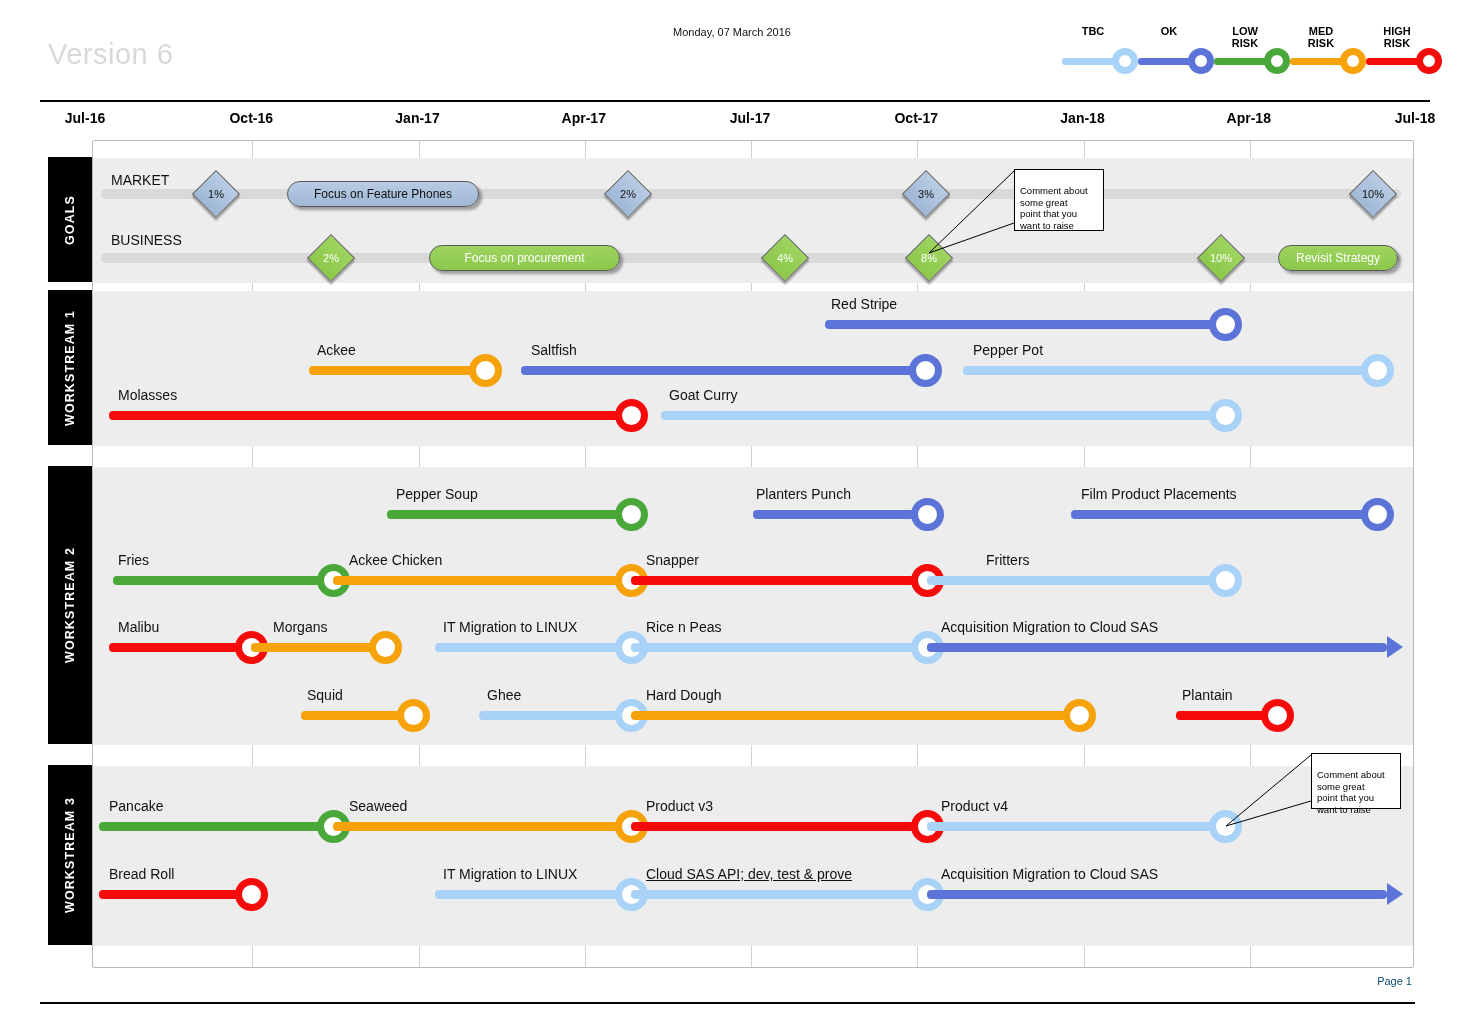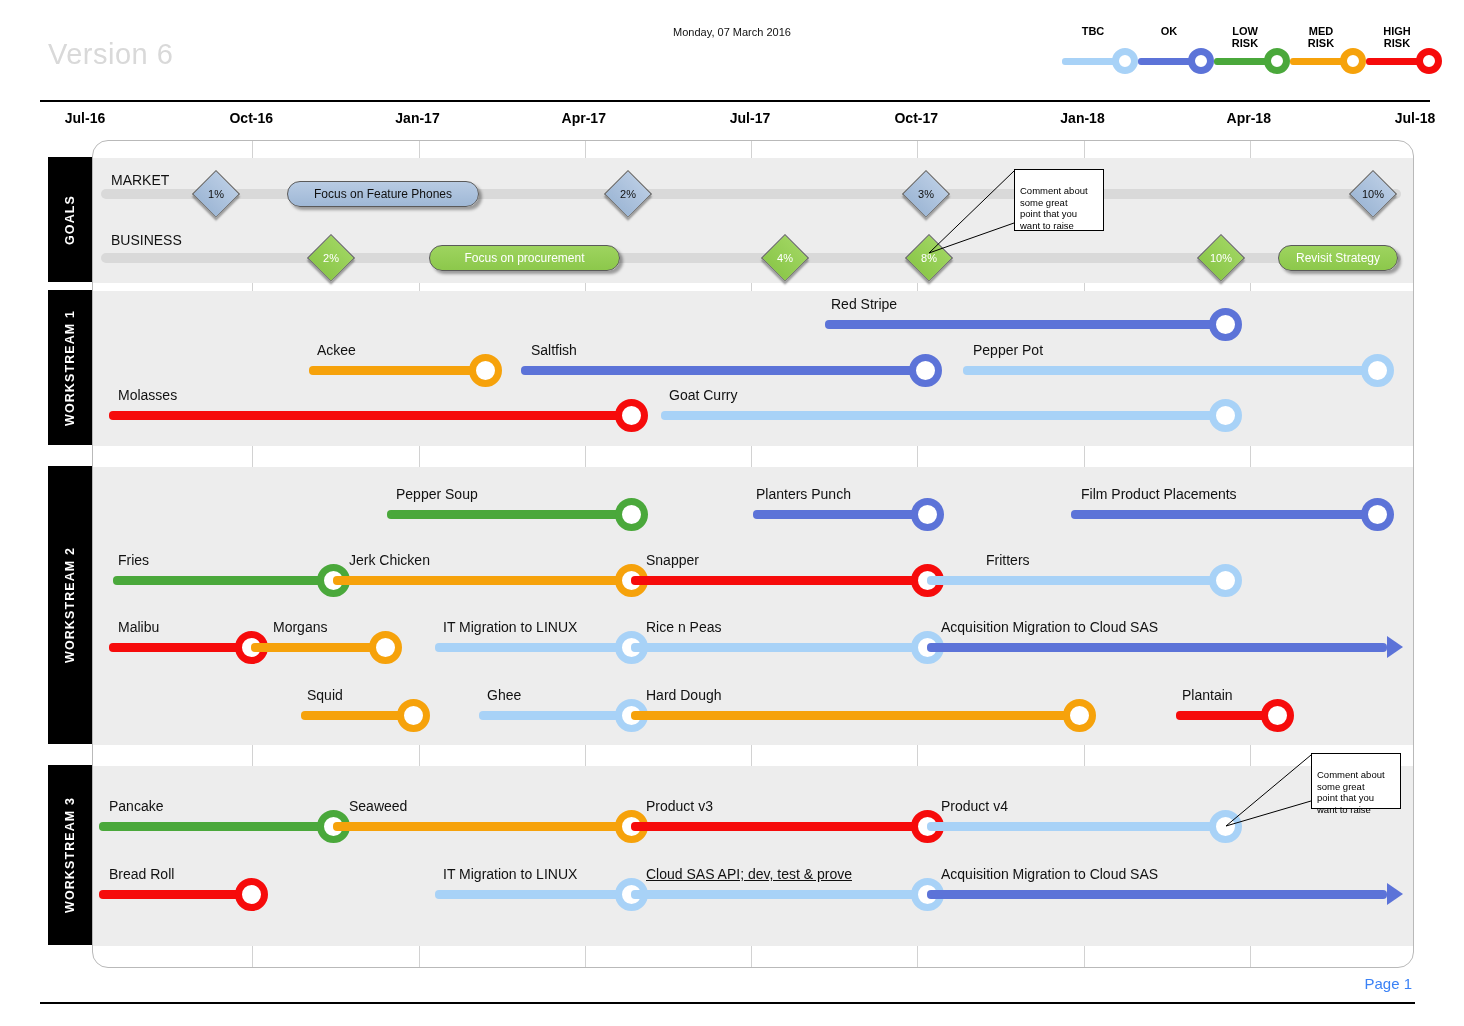--- a/index.html
+++ b/index.html
@@ -30,30 +30,30 @@
   }
   .leg-bar{height:7px;width:56px;border-radius:3px;margin-top:24px;}
   .leg-dot{
     width:26px;height:26px;border-radius:50%;background:#fff;
     margin-top:24px;margin-left:-6px;box-sizing:border-box;
   }
 
   
   #top-rule{position:absolute;left:40px;top:100px;width:1390px;height:2px;background:#000;}
   #bottom-rule{position:absolute;left:40px;top:1002px;width:1375px;height:2px;background:#000;}
-  #page-num{position:absolute;right:52px;top:975px;font-size:15px;color:#3b82f6;}
+  #page-num{position:absolute;right:52px;top:975px;font-size:11px;color:#0c4a6e;}
 
   
   #axis{position:absolute;left:0;top:110px;width:1464px;height:24px;}
   .axis-tick{position:absolute;font-size:14px;font-weight:bold;color:#000;transform:translateX(-50%);white-space:nowrap;}
 
   
   #frame{
     position:absolute;left:92px;top:140px;width:1322px;height:828px;
-    border:1px solid #b9b9b9;border-radius:16px;background:#ffffff;
+    border:1px solid #b9b9b9;border-radius:2px;background:#ffffff;
     box-sizing:border-box;overflow:hidden;
   }
   .gridline{position:absolute;top:0;bottom:0;width:1px;background:#d2d2d2;}
 
   
   .band{position:absolute;left:0;right:0;background:#ededed;}
   .lane-tab{
     position:absolute;left:48px;width:44px;background:#000;
     display:flex;align-items:center;justify-content:center;
   }
@@ -222,21 +222,21 @@
     <div class="node" style="left: 818px; top: 357px; border-color: rgb(92, 115, 216);"></div>
     <div class="task-label" style="left: 663px; top: 345px;">Planters Punch</div>
     <div class="bar" style="left: 978px; width: 306px; top: 369px; background: rgb(92, 115, 216);"></div>
     <div class="node" style="left: 1268px; top: 357px; border-color: rgb(92, 115, 216);"></div>
     <div class="task-label" style="left: 988px; top: 345px;">Film Product Placements</div>
     <div class="bar" style="left: 20px; width: 220px; top: 435px; background: rgb(74, 168, 59);"></div>
     <div class="node" style="left: 224px; top: 423px; border-color: rgb(74, 168, 59);"></div>
     <div class="task-label" style="left: 25px; top: 411px;">Fries</div>
     <div class="bar" style="left: 240px; width: 298px; top: 435px; background: rgb(246, 162, 11);"></div>
     <div class="node" style="left: 522px; top: 423px; border-color: rgb(246, 162, 11);"></div>
-    <div class="task-label" style="left: 256px; top: 411px;">Jerk Chicken</div>
+    <div class="task-label" style="left: 256px; top: 411px;">Ackee Chicken</div>
     <div class="bar" style="left: 538px; width: 296px; top: 435px; background: rgb(246, 11, 11);"></div>
     <div class="node" style="left: 818px; top: 423px; border-color: rgb(246, 11, 11);"></div>
     <div class="task-label" style="left: 553px; top: 411px;">Snapper</div>
     <div class="bar" style="left: 834px; width: 298px; top: 435px; background: rgb(168, 210, 247);"></div>
     <div class="node" style="left: 1116px; top: 423px; border-color: rgb(168, 210, 247);"></div>
     <div class="task-label" style="left: 848px; top: 411px; margin-left: 45px;">Fritters</div>
     <div class="bar" style="left: 16px; width: 142px; top: 502px; background: rgb(246, 11, 11);"></div>
     <div class="node" style="left: 142px; top: 490px; border-color: rgb(246, 11, 11);"></div>
     <div class="task-label" style="left: 25px; top: 478px;">Malibu</div>
     <div class="bar" style="left: 158px; width: 134px; top: 502px; background: rgb(246, 162, 11);"></div>

